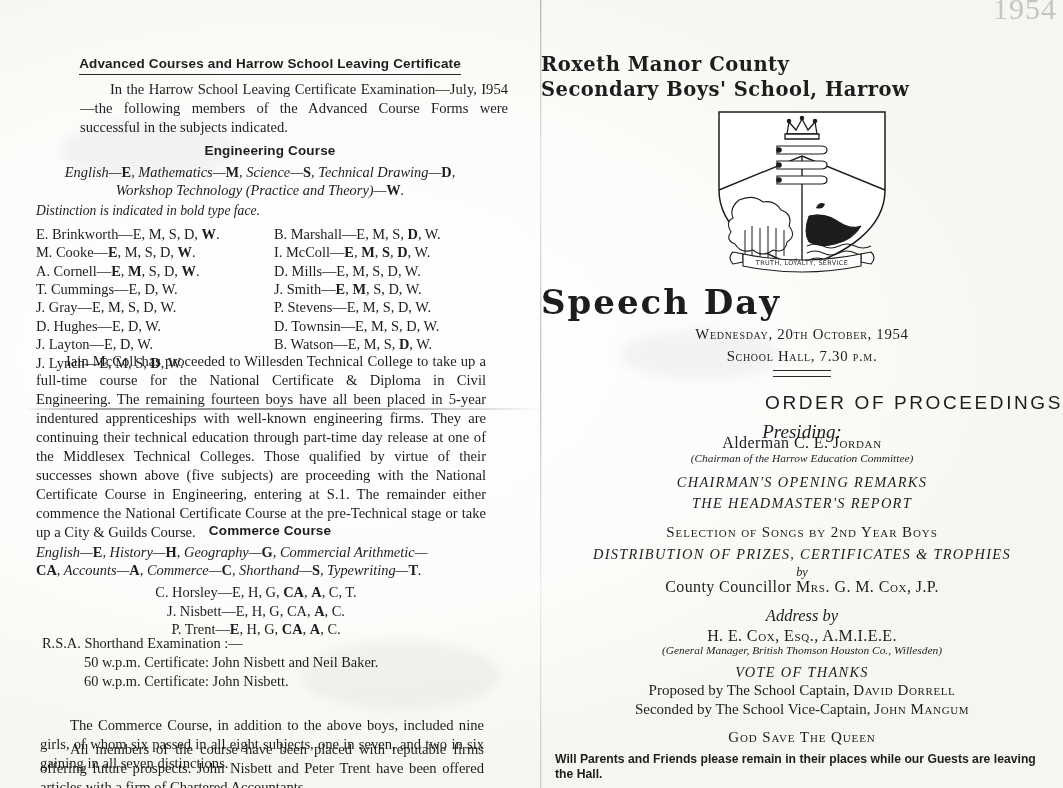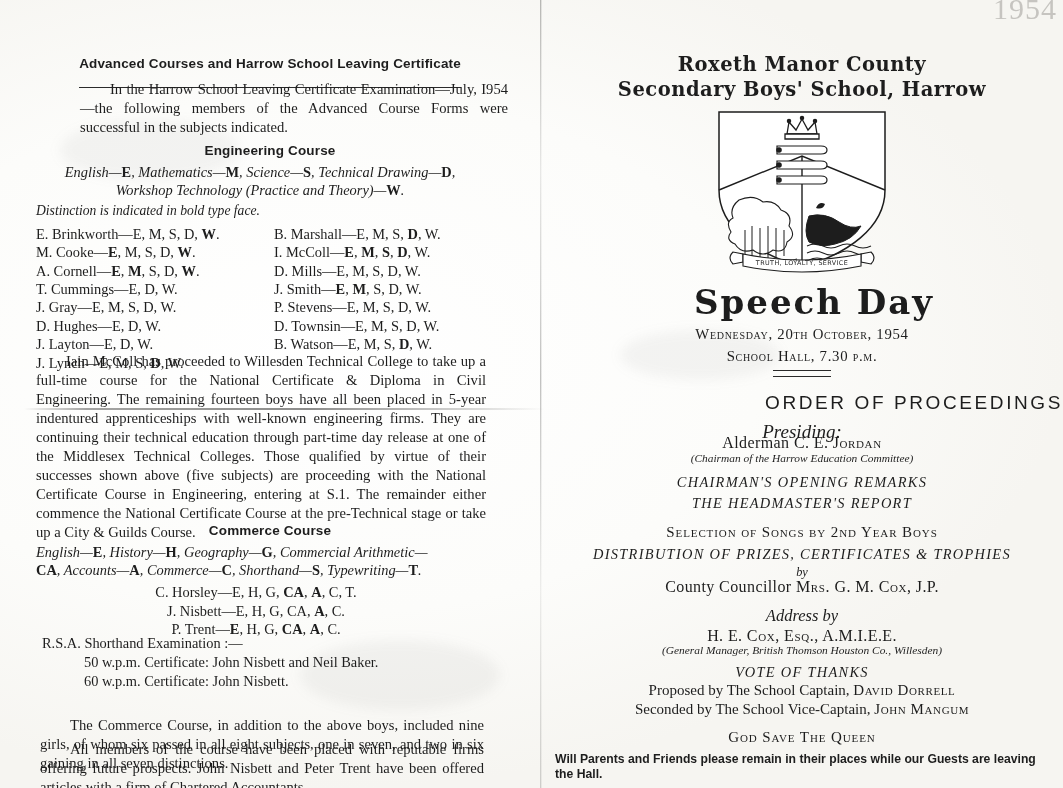--- a/index.html
+++ b/index.html
@@ -29,21 +29,21 @@
   .handnum { position:absolute; right:6px; top:-8px; font-family:"Liberation Serif",serif;
     font-size:30px; color:rgba(140,138,134,.45); letter-spacing:1px; }
 
   
   .page { position:absolute; top:0; }
   #left  { left:0;   width:540px; height:788px; }
   #right { left:541px; width:522px; height:788px; }
 
   .heading-sans { font-family:"Liberation Sans",sans-serif; font-size:13.5px;
     font-weight:600; letter-spacing:.15px; text-align:center; }
-  .heading-sans.ul { border-bottom:1.3px solid #2b2b2b; padding-bottom:16px; display:inline-block; }
+  .heading-sans.ul { border-bottom:1.3px solid #2b2b2b; padding-bottom:3px; display:inline-block; }
 
   .body-p { font-size:14.6px; line-height:1.30; text-align:justify;
     text-indent:30px; margin:0 0 0 0; }
 
   .subkey { font-size:14.4px; font-style:italic; text-align:center; line-height:1.28; }
   .subkey b { font-style:normal; font-weight:700; }
 
   .distinct-note { font-size:13.6px; font-style:italic; text-align:left; }
 
   
@@ -54,21 +54,21 @@
   .names b { font-weight:700; }
 
   .cc-names { font-size:14.4px; line-height:1.30; text-align:center; }
   .cc-names b { font-weight:700; }
 
   .rsa { font-size:14.4px; line-height:1.32; }
   .rsa .ind { display:block; padding-left:42px; }
 
   
   .gothic { font-family:"DejaVu Serif", serif; font-weight:700;
-    text-align:center; letter-spacing:.5px; }
+    text-align:left; letter-spacing:.5px; }
   .school-name { font-size:19.5px; line-height:1.30; }
   .speechday  { font-size:34px; letter-spacing:2px; }
 
   .smallcaps { font-variant:small-caps; letter-spacing:.6px; }
 
   .dateline { font-size:14.8px; text-align:center; font-variant:small-caps; letter-spacing:.7px; }
   .rule2 { width:58px; height:5px; margin:0 auto;
     border-top:1.4px solid #2a2a2a; border-bottom:1.4px solid #2a2a2a; }
   .oop { font-family:"Liberation Sans",sans-serif; font-size:19px;
     text-align:right; letter-spacing:2.6px; font-weight:400; }

